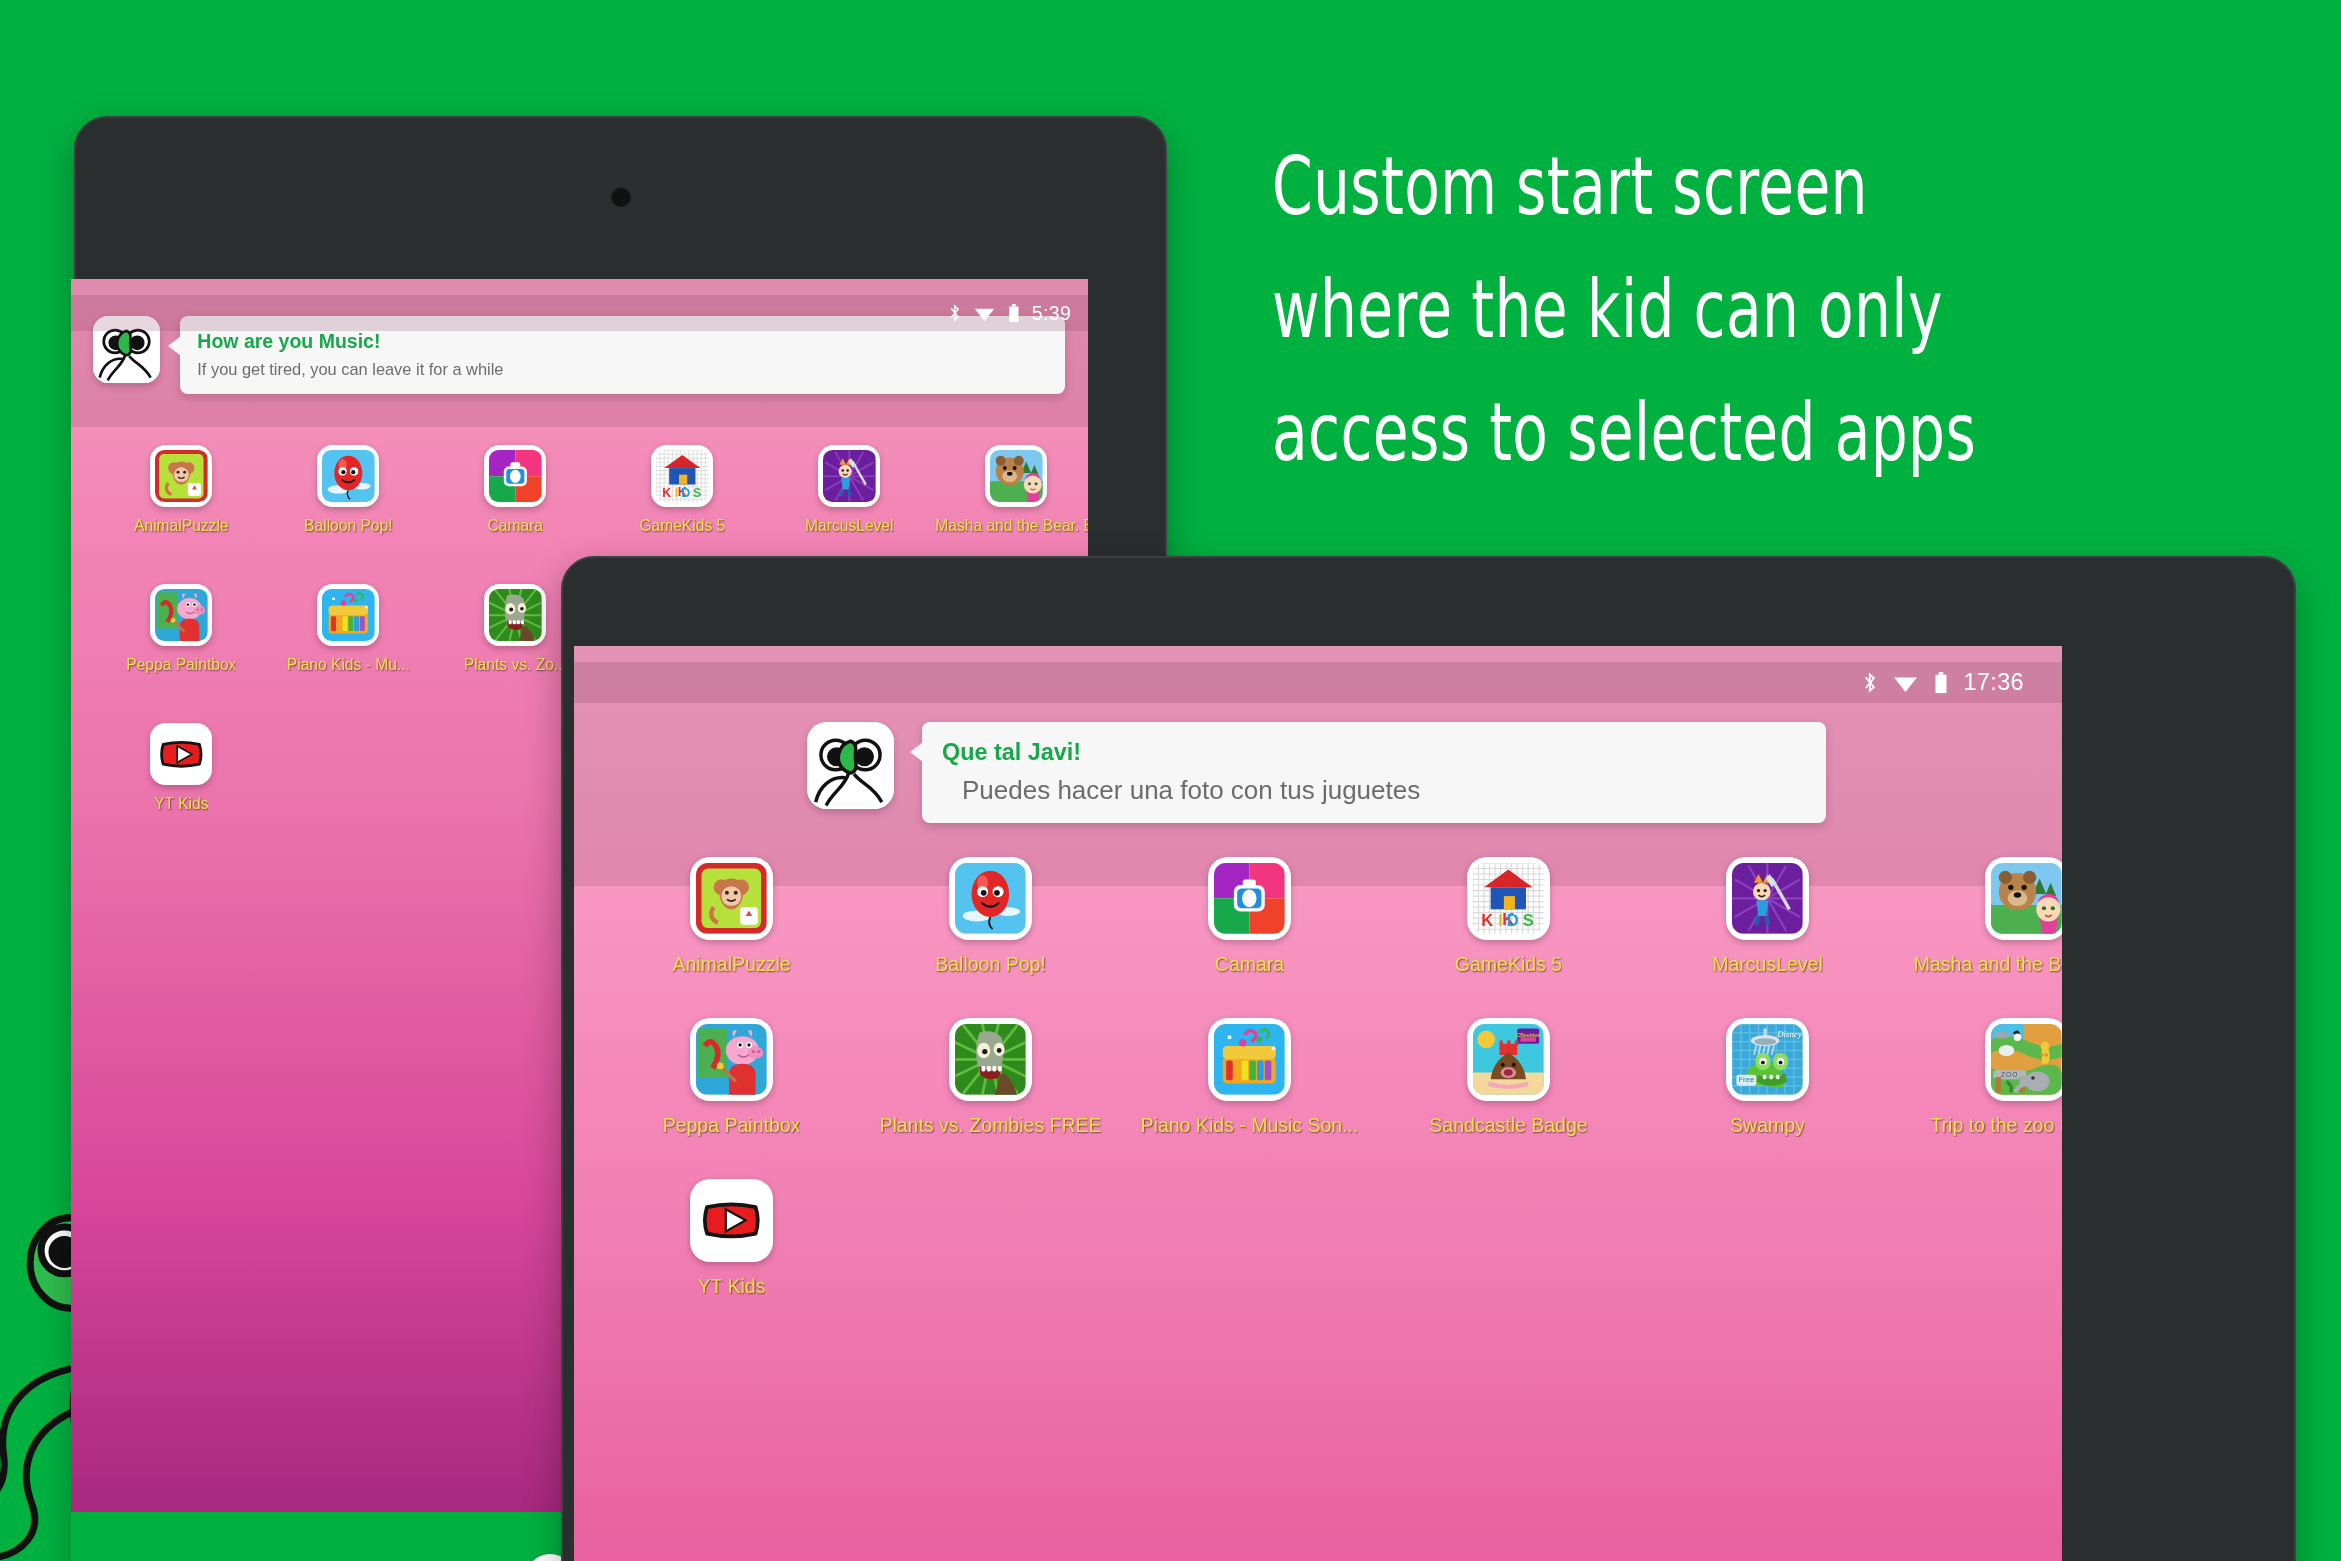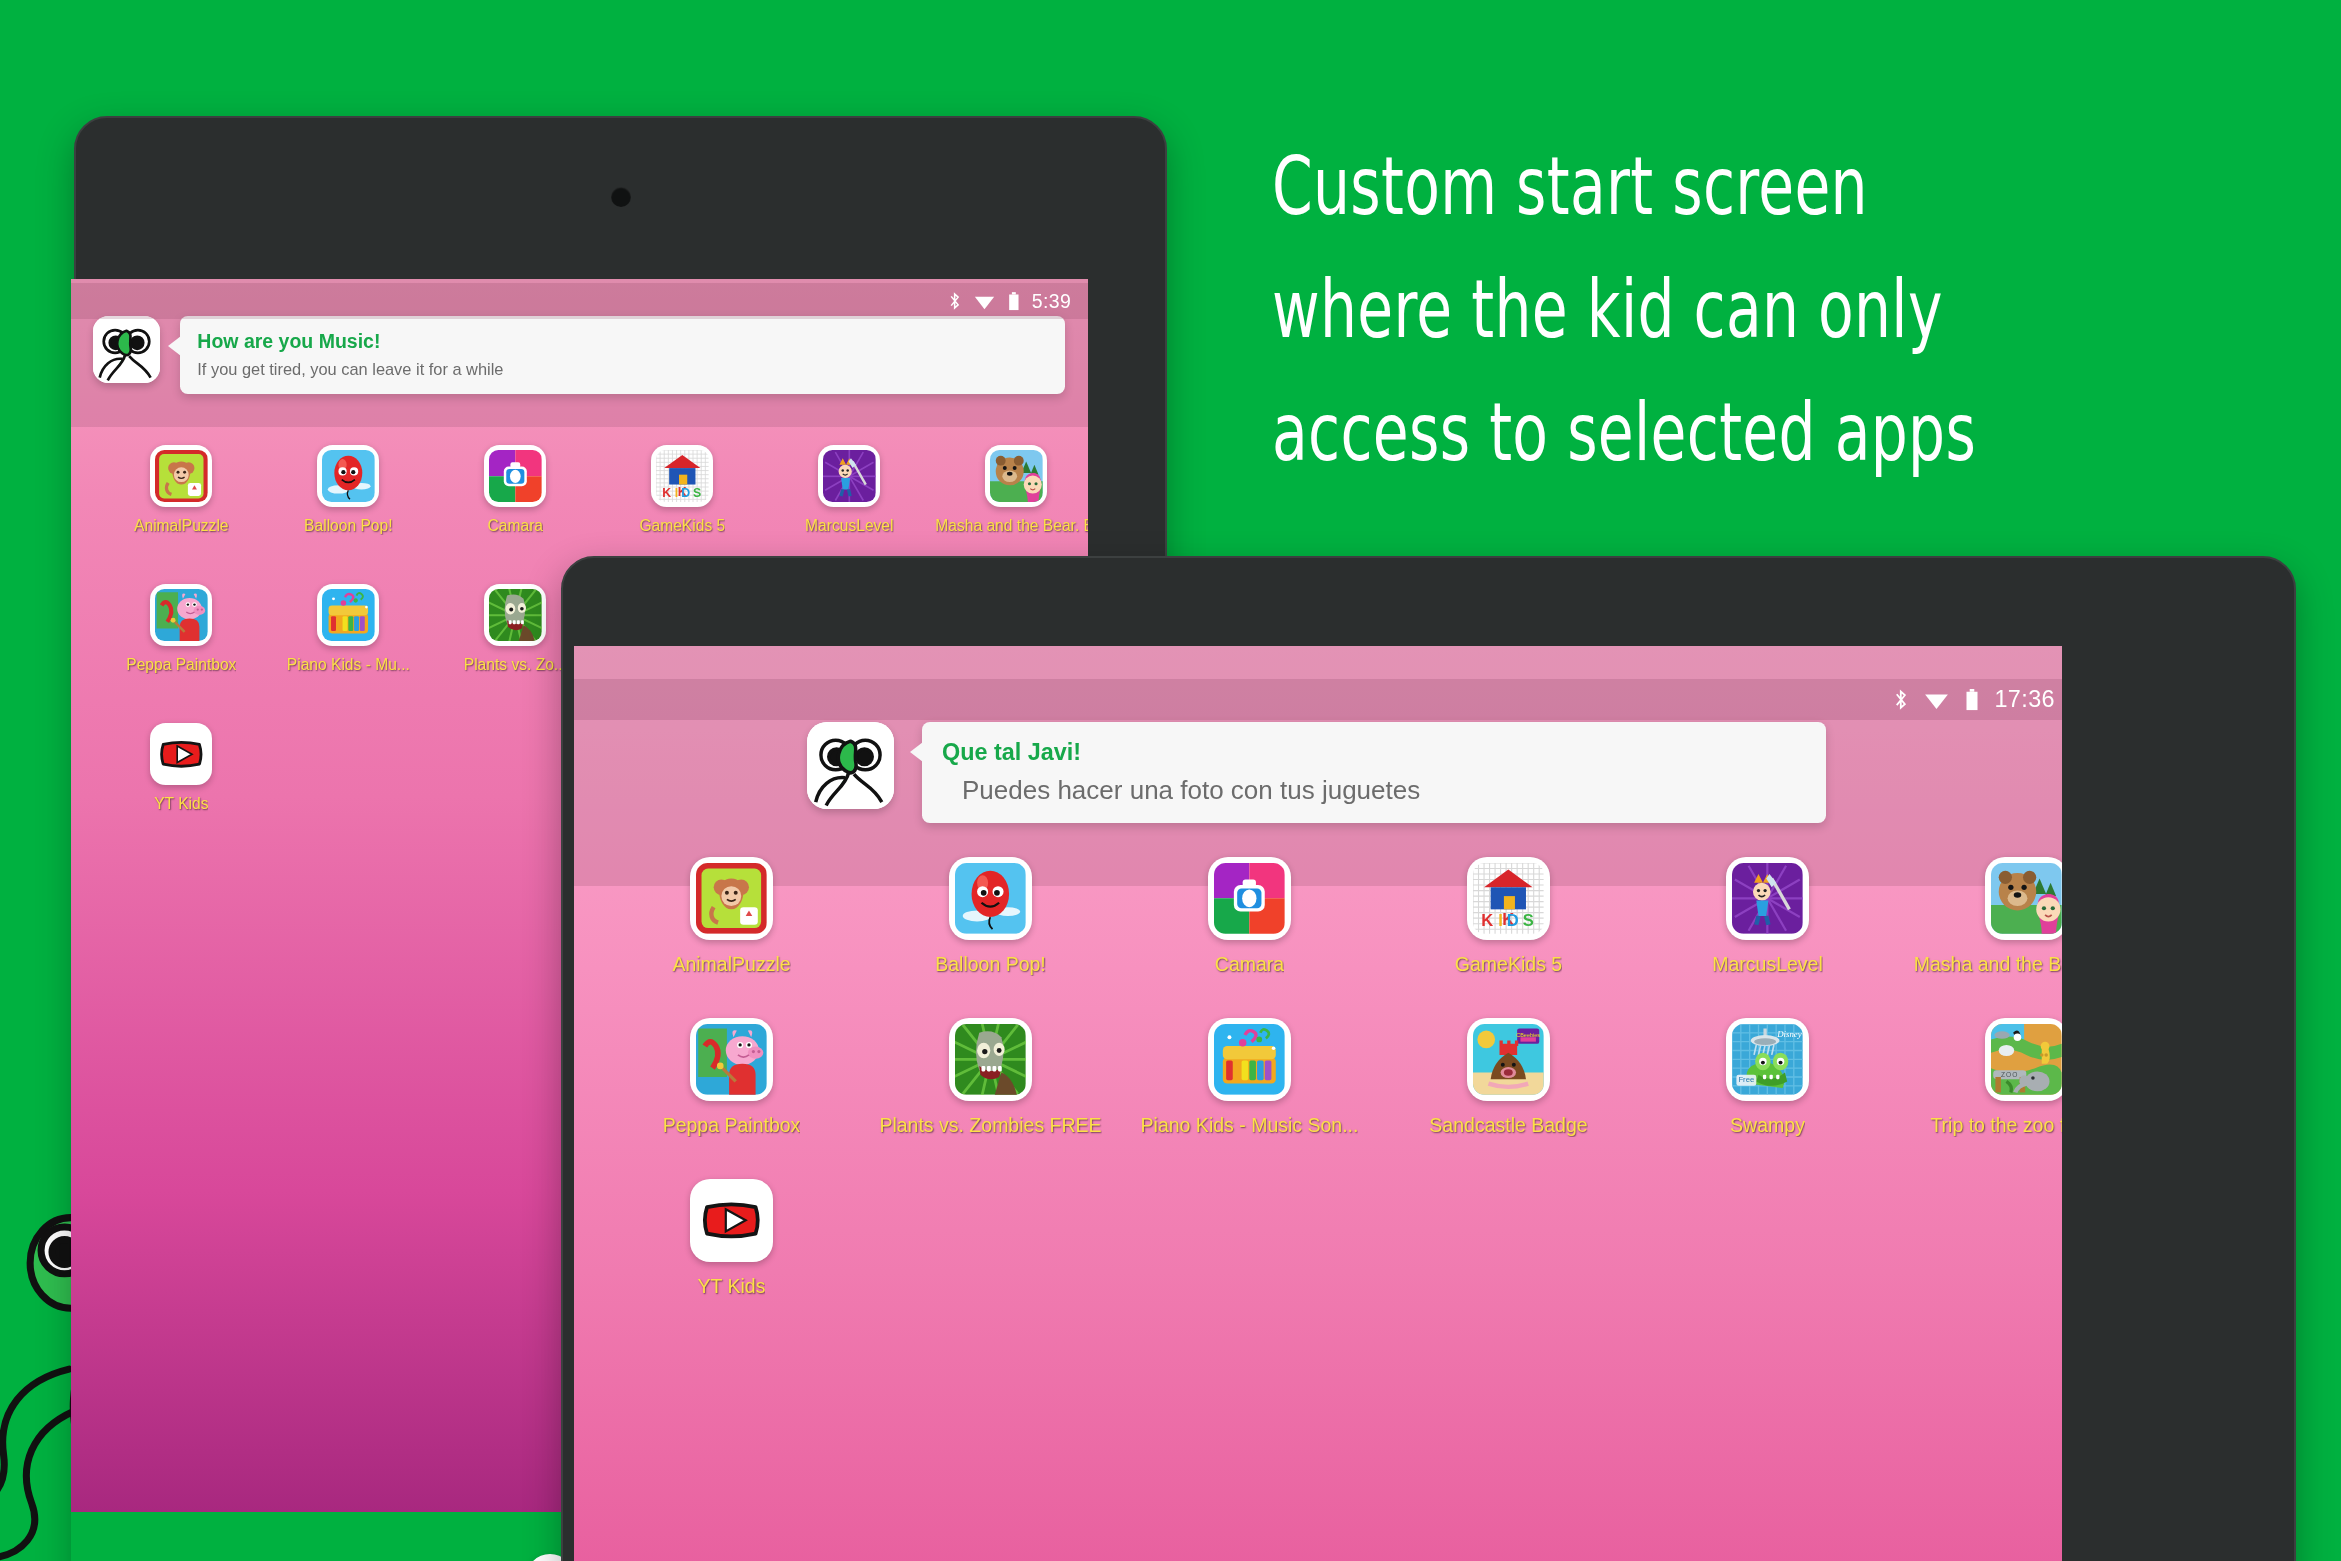--- a/index.html
+++ b/index.html
@@ -81,32 +81,32 @@
   }
 
   .wall {
     position: absolute; inset: 0;
   }
   .wall-back  { background: linear-gradient(to bottom, #f79ec0 0%, #f287b6 18%, #ec74ad 42%, #d8489a 74%, #a8287f 100%); }
   .wall-front { background: linear-gradient(to bottom, #fba8cb 0%, #f791bf 35%, #f07bb0 68%, #e8609f 100%); }
 
   
   .statusbar {
-    position: absolute; left: 0; right: 0; top: 4px;
+    position: absolute; left: 0; right: 0; top: 16px;
     height: 36px;
     background: rgba(128,60,90,0.20);
     display: flex;
     align-items: center;
     justify-content: flex-end;
     gap: 12.5px;
     padding-right: 17px;
     color: #ffffff;
     z-index: 3;
   }
-  .screen-front .statusbar { height: 41px; gap: 15.6px; padding-right: 7px; margin-top: 29px; }
+  .screen-front .statusbar { height: 41px; gap: 15.6px; padding-right: 38px; }
   .sb-time { font-size: 19.5px; font-weight: 400; letter-spacing: 0.4px; }
   .screen-front .sb-time { font-size: 23.4px; }
   .sb-ico { display: block; }
 
   
   .greet {
     position: absolute; left: 0; right: 0; top: 0;
     background: rgba(160,90,120,0.26);
     display: flex;
     align-items: flex-start;

